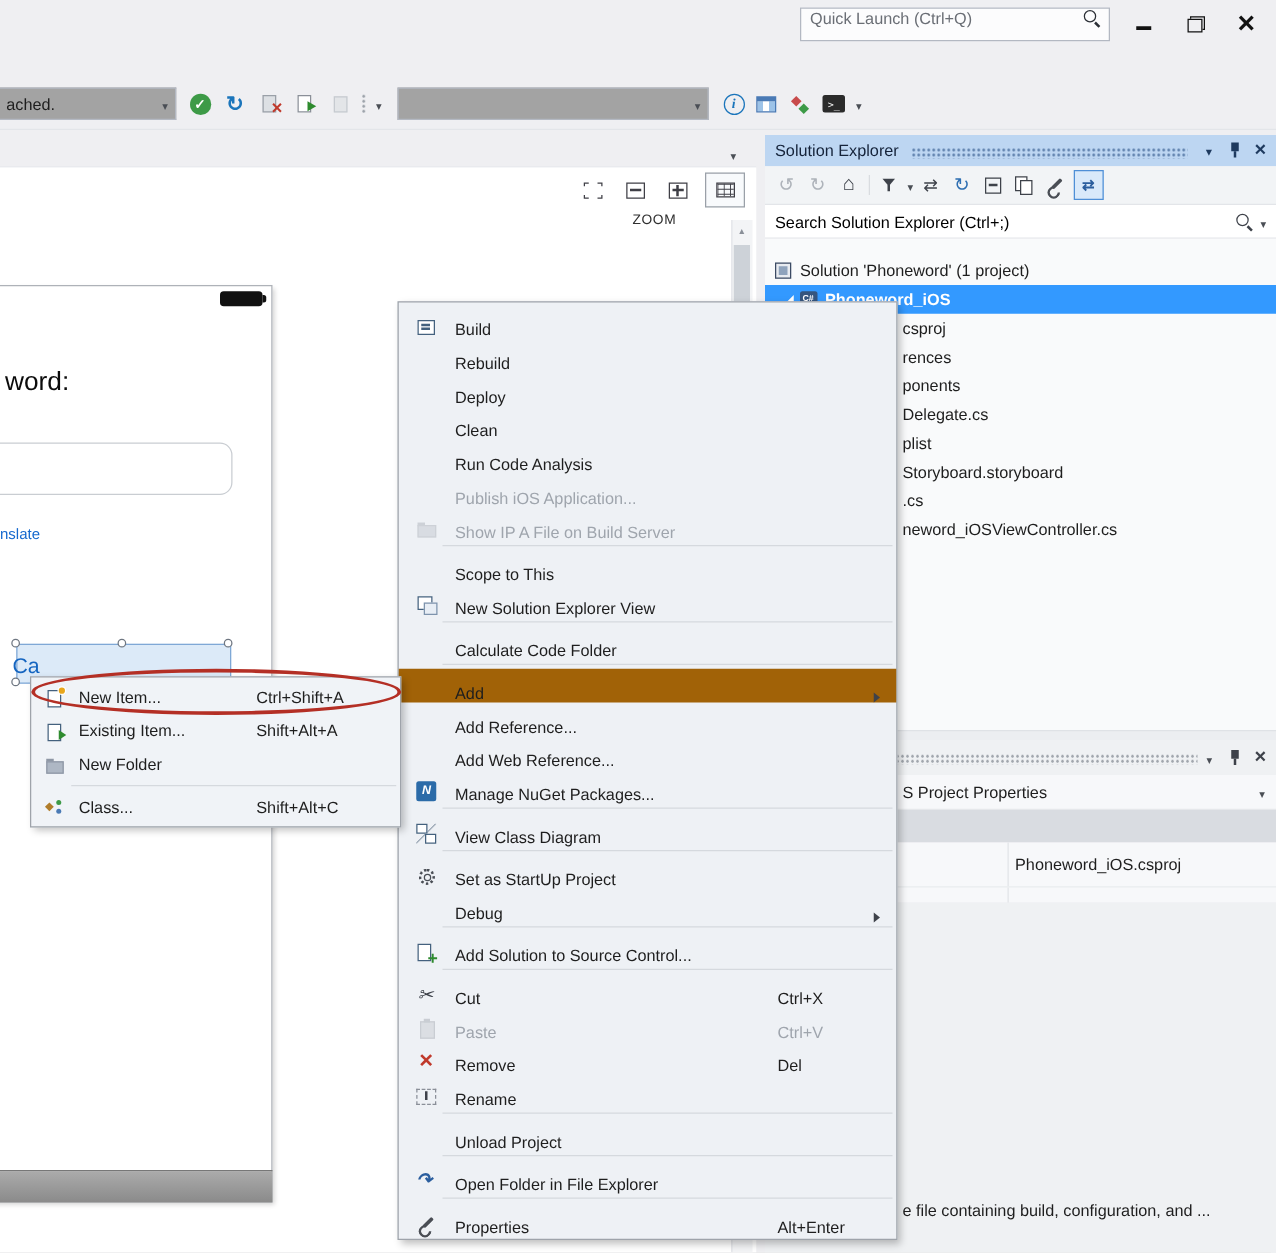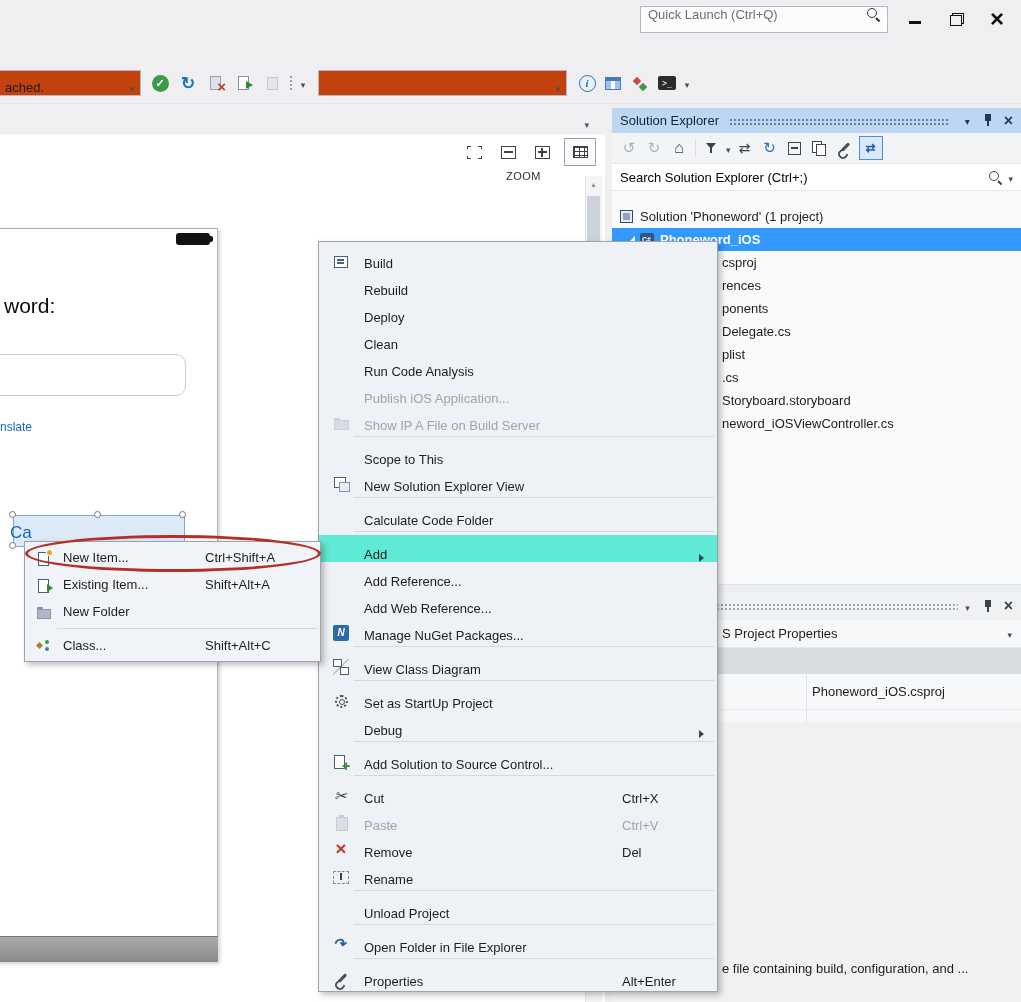--- a/index.html
+++ b/index.html
@@ -24,21 +24,21 @@
 .winbtn.min{left:898px}
 .minbar{width:12px;height:3px;background:#111;margin-top:6px}
 .winbtn.rest{left:940px}
 .restglyph{position:relative;width:14px;height:13px}
 .restglyph::before{content:"";position:absolute;right:0;top:0;width:10px;height:9px;border:1.5px solid #111}
 .restglyph::after{content:"";position:absolute;left:0;bottom:0;width:10px;height:9px;border:1.5px solid #111;background:#EFEFF2}
 .winbtn.close{left:980px;font-size:24px;color:#111}
 
 
 .toolbar{position:absolute;left:0;top:62px;width:1021px;height:42px;border-bottom:1px solid #E3E5E9}
-.combo{position:absolute;background:#c2410c;border:1px solid #B3B8C2;height:26px;display:flex;align-items:flex-end;top:8px}
+.combo{position:absolute;background:#a3a3a3;border:1px solid #B3B8C2;height:26px;display:flex;align-items:center;top:8px}
 .combo1{left:0;width:141px;border-left:none}
 .combo2{left:318px;width:249px}
 .combo-val{flex:1;padding-left:5px;white-space:nowrap;overflow:hidden}
 .combo .caret{width:16px;text-align:center}
 .tb-ico{position:absolute;top:9px;width:24px;height:24px;display:flex;align-items:center;justify-content:center}
 .ico-check{width:17px;height:17px;border-radius:50%;background:#3D9A47;color:#fff;display:flex;align-items:center;justify-content:center}
 .ico-check::before{content:"✓";font-size:11px;font-weight:bold}
 .ico-refresh::before{content:"↻";font-size:17px;color:#1B75BB;font-weight:bold}
 .ico-cancel{position:relative;width:16px;height:16px}
 .ico-cancel::before{content:"";position:absolute;left:2px;top:1px;width:9px;height:12px;background:#DDE0E4;border:1px solid #9AA0A8}
@@ -150,21 +150,21 @@
 .pp-desc-text{position:absolute;left:722px;top:961px;white-space:nowrap}
 
 
 .cmenu{position:absolute;left:318px;top:241px;width:400px;background:#EEF1F5;border:1px solid #9EA3AA;box-shadow:3px 3px 6px rgba(0,0,0,.25);padding:2px 0;z-index:20}
 .mi{height:27px;display:flex;align-items:flex-end;position:relative;padding-left:8px}
 .mi-ico{width:28px;height:20px;display:flex;align-items:center;justify-content:center;flex:none}
 .mi-label{margin-left:9px;white-space:nowrap}
 .mi-short{position:absolute;left:303px}
 .mi.disabled .mi-label,.mi.disabled .mi-short{color:#9FA5AD}
 .mi.disabled .ic{opacity:.5}
-.mi.hl{background:#5eead4}
+.mi.hl{background:#a16207}
 .sub-arrow{position:absolute;right:13px;width:0;height:0;border-left:5px solid #3E424A;border-top:4px solid transparent;border-bottom:4px solid transparent}
 .msep{height:1px;background:#D5D9DE;margin:3px 3px 3px 35px}
 .ic{position:relative;width:16px;height:16px;display:inline-block;flex:none}
 .ic-build::before{content:"";position:absolute;left:1px;top:3px;width:12px;height:10px;border:1.5px solid #44617E;background:#FFF}
 .ic-build::after{content:"";position:absolute;left:3.5px;top:6px;width:7px;height:1.5px;background:#44617E;box-shadow:0 3px 0 #44617E}
 .ic-folder-g::before{content:"";position:absolute;left:1px;top:3px;width:6px;height:3px;background:#AEB3BB}
 .ic-folder-g::after{content:"";position:absolute;left:1px;top:5px;width:13px;height:8px;background:#C4C9D0;border:1px solid #AEB3BB}
 .ic-newview::before{content:"";position:absolute;left:1px;top:1px;width:10px;height:9px;border:1.5px solid #44617E;background:#FFF}
 .ic-newview::after{content:"";position:absolute;left:6px;top:6px;width:9px;height:8px;border:1.5px solid #7E93AC;background:#E8EEF5}
 .ic-nuget{background:#2B6BA8;border-radius:2px}
@@ -356,24 +356,24 @@
     <div class="trow frag">
         <span>ponents</span>
       </div>
     <div class="trow frag">
         <span>Delegate.cs</span>
       </div>
     <div class="trow frag">
         <span>plist</span>
       </div>
     <div class="trow frag">
+        <span>Storyboard.storyboard</span>
+      </div>
+    <div class="trow frag">
         <span>.cs</span>
-      </div>
-    <div class="trow frag">
-        <span>Storyboard.storyboard</span>
       </div>
     <div class="trow frag">
         <span>neword_iOSViewController.cs</span>
       </div>
   </div>
   <div class="se-hscroll"></div>
 
   <div class="pp-title">
     <span class="pp-dots"></span>
     <span class="caret"></span>

